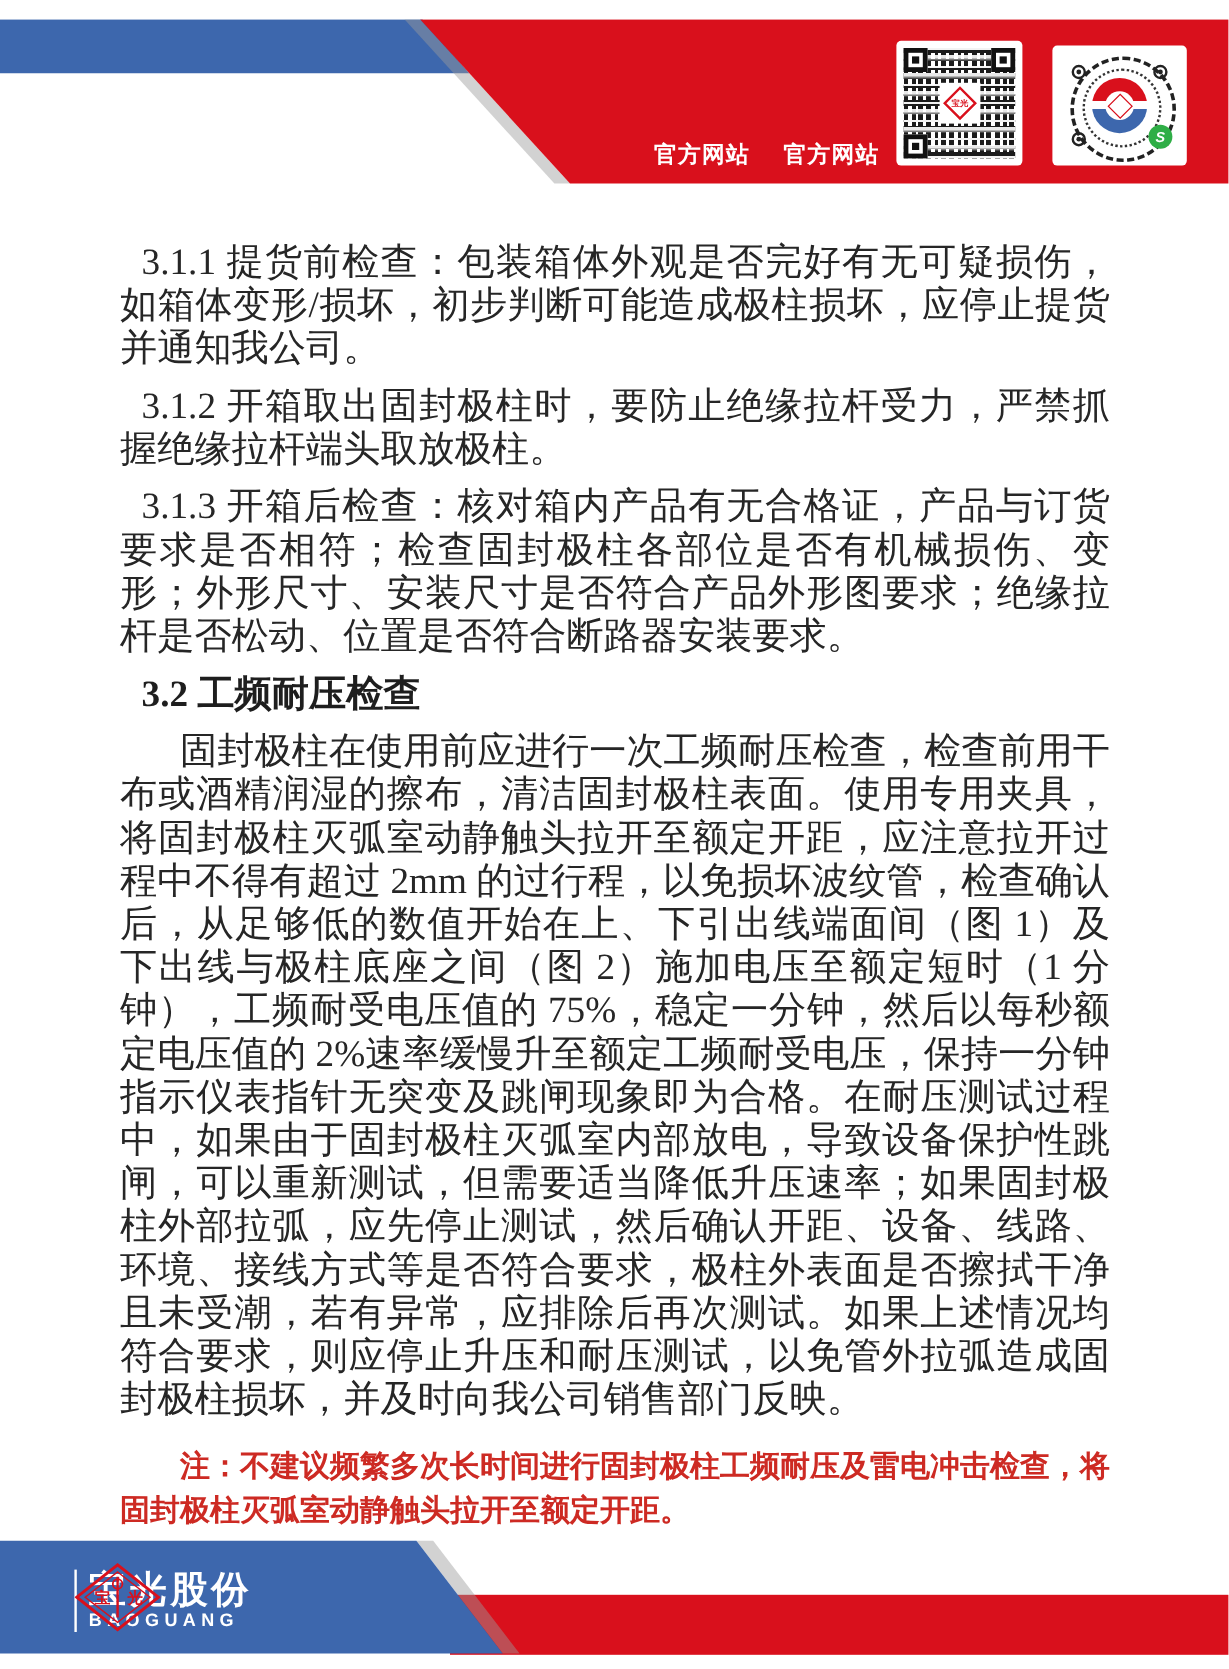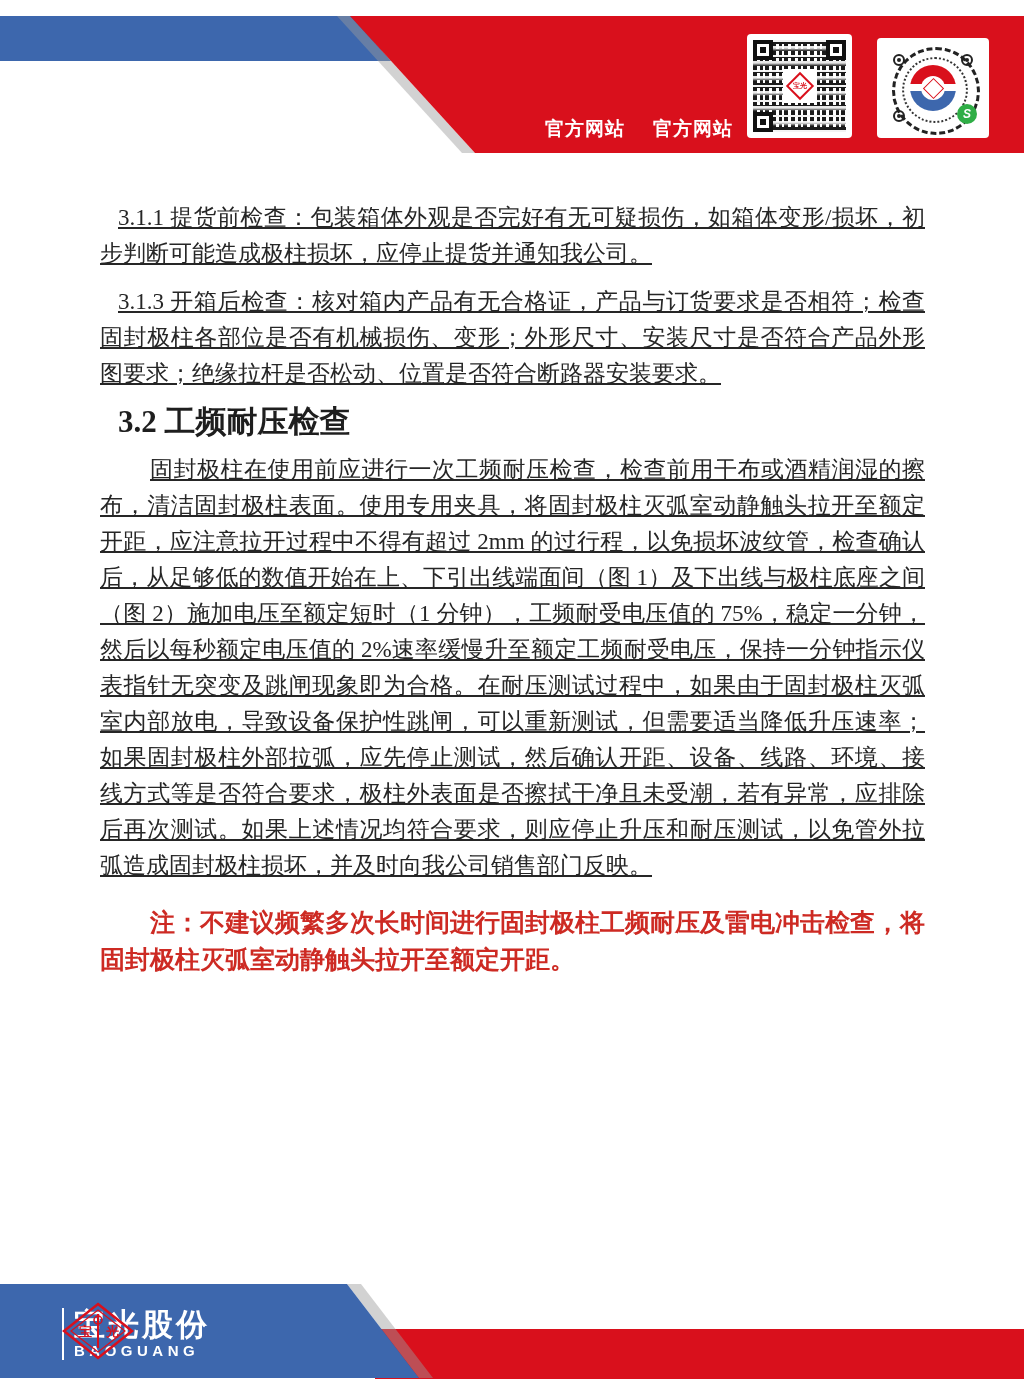--- a/index.html
+++ b/index.html
@@ -63,21 +63,21 @@
   }
   .eshop-logo .inner .mini-diamond{width:15px;height:15px;border-width:1.5px;}
   .wechat-dot{
     position:absolute;right:12px;bottom:14px;width:20px;height:20px;border-radius:50%;
     background:#2fae46;color:#fff;display:flex;align-items:center;justify-content:center;
     font:italic bold 12px "Liberation Sans",sans-serif;
   }
 
   
   .content{position:absolute;left:100px;top:184px;width:825px;color:#262626;}
-  .para{font-size:23px;line-height:36px;text-align:justify;margin:0 0 12px;text-decoration:underline;}
+  .para{font-size:31px;line-height:36px;text-align:justify;margin:0 0 12px;}
   .indent-1{text-indent:18px;}
   .indent-2{text-indent:50px;}
   .heading{font-size:31px;line-height:36px;font-weight:bold;margin:6px 0 12px;text-indent:18px;color:#1e1e1e;}
   .note{
     font-size:25px;line-height:37px;text-align:justify;text-indent:50px;
     margin:20px 0 0;font-weight:bold;
   }
 
   
   .ftr{position:absolute;left:0;bottom:0;width:1024px;height:151px;}
@@ -128,20 +128,21 @@
         <div class="inner">
           <div class="mini-diamond"></div>
         </div>
       </div>
       <div class="wechat-dot">S</div>
     </div>
   </div>
 
   <div class="content">
     <p class="para indent-1">3.1.1 提货前检查：包装箱体外观是否完好有无可疑损伤，如箱体变形/损坏，初步判断可能造成极柱损坏，应停止提货并通知我公司。</p>
+    <p class="para indent-1">3.1.2 开箱取出固封极柱时，要防止绝缘拉杆受力，严禁抓握绝缘拉杆端头取放极柱。</p>
     <p class="para indent-1">3.1.3 开箱后检查：核对箱内产品有无合格证，产品与订货要求是否相符；检查固封极柱各部位是否有机械损伤、变形；外形尺寸、安装尺寸是否符合产品外形图要求；绝缘拉杆是否松动、位置是否符合断路器安装要求。</p>
     <h3 class="heading">3.2 工频耐压检查</h3>
     <p class="para indent-2">固封极柱在使用前应进行一次工频耐压检查，检查前用干布或酒精润湿的擦布，清洁固封极柱表面。使用专用夹具，将固封极柱灭弧室动静触头拉开至额定开距，应注意拉开过程中不得有超过 2mm 的过行程，以免损坏波纹管，检查确认后，从足够低的数值开始在上、下引出线端面间（图 1）及下出线与极柱底座之间（图 2）施加电压至额定短时（1 分钟），工频耐受电压值的 75%，稳定一分钟，然后以每秒额定电压值的 2%速率缓慢升至额定工频耐受电压，保持一分钟指示仪表指针无突变及跳闸现象即为合格。在耐压测试过程中，如果由于固封极柱灭弧室内部放电，导致设备保护性跳闸，可以重新测试，但需要适当降低升压速率；如果固封极柱外部拉弧，应先停止测试，然后确认开距、设备、线路、环境、接线方式等是否符合要求，极柱外表面是否擦拭干净且未受潮，若有异常，应排除后再次测试。如果上述情况均符合要求，则应停止升压和耐压测试，以免管外拉弧造成固封极柱损坏，并及时向我公司销售部门反映。</p>
     <p class="note" style="color:#cd2a23;">注：不建议频繁多次长时间进行固封极柱工频耐压及雷电冲击检查，将固封极柱灭弧室动静触头拉开至额定开距。</p>
   </div>
 
   <div class="ftr">
     <svg width="1024" height="151" viewBox="0 0 1024 151">
       <rect x="375" y="73" width="649" height="50" fill="#d9101c"></rect>
       <polygon points="347,28 361,28 433,122 419,122" fill="#9c9c9c" opacity="0.45"></polygon>

